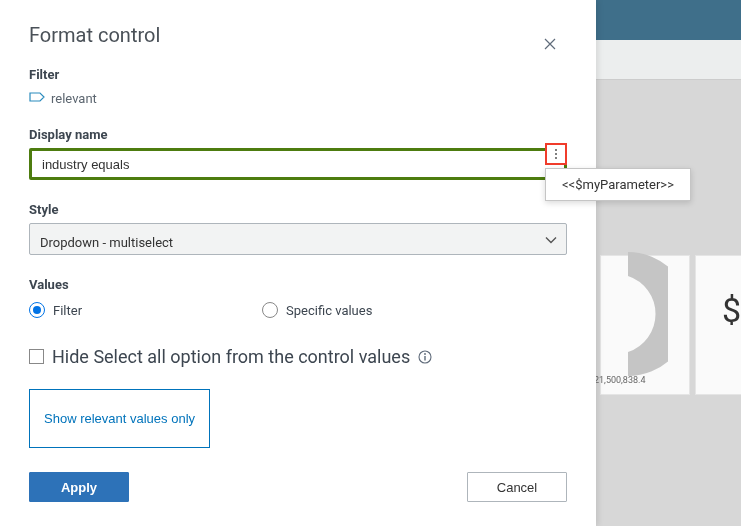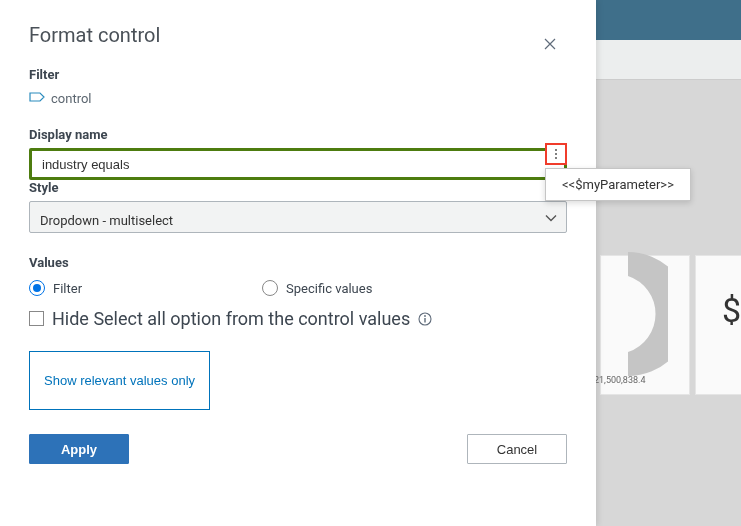--- a/index.html
+++ b/index.html
@@ -123,20 +123,21 @@
       width: 100%;
       height: 32px;
       border: 3px solid #4d7c0f;
       border-radius: 2px;
       padding: 0 10px;
       font-size: 13px;
       color: #333;
       background: #fff;
     }
     .display-name-group {
+      margin-bottom: 22px;
     }
     .style-group {
       margin-bottom: 22px;
     }
     .select-wrap {
       position: relative;
       width: 100%;
     }
     .select-box {
       width: 100%;
@@ -153,21 +154,21 @@
     }
     .select-chevron {
       position: absolute;
       right: 10px;
       top: 50%;
       transform: translateY(-50%);
       pointer-events: none;
       color: #555;
     }
     .values-group {
-      margin-bottom: 12px;
+      margin-bottom: 28px;
     }
     .radio-row {
       display: flex;
       gap: 180px;
       margin-top: 10px;
     }
     .radio-item {
       display: inline-flex;
       align-items: center;
       gap: 8px;
@@ -314,21 +315,21 @@
   </div>
 
   <div class="filter-pill-row">
     <div class="section-label">Filter</div>
     <div class="filter-pill">
       <span class="filter-pill-icon">
         <svg width="16" height="12" viewBox="0 0 16 12">
           <path d="M1 2 L11 2 L15 6 L11 10 L1 10 Z" fill="none" stroke="currentColor" stroke-width="1.2"></path>
         </svg>
       </span>
-      <span>control</span>
+      <span>relevant</span>
     </div>
   </div>
 
   <div class="display-name-group">
     <div class="section-label">Display name</div>
     <input type="text" class="text-input" value="industry equals" style="">
   </div>
 
   <div class="style-group">
     <div class="section-label">Style</div>

